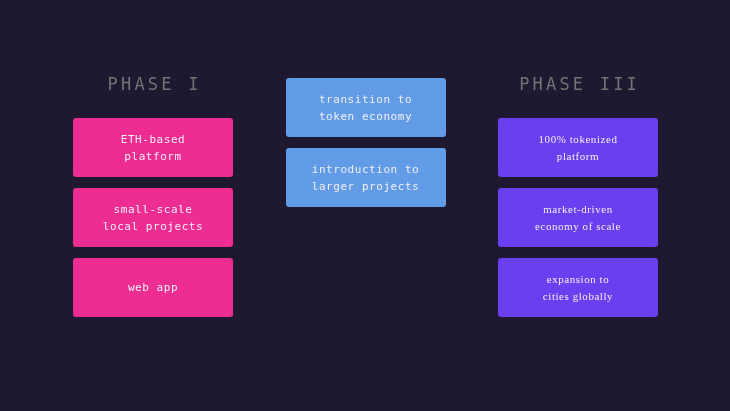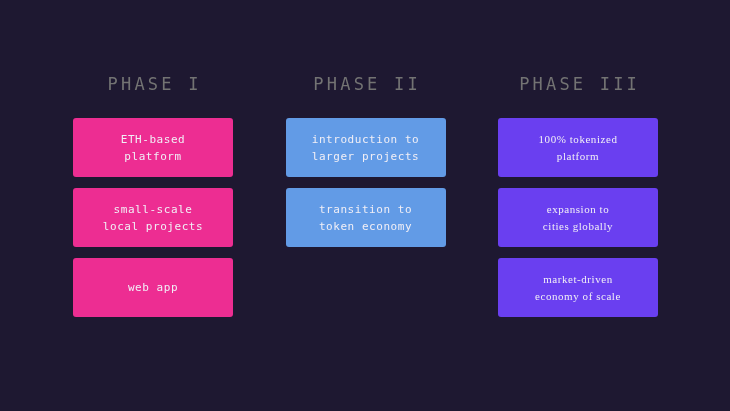--- a/index.html
+++ b/index.html
@@ -85,35 +85,34 @@
       <div class="cards">
         <div class="card card-pink">ETH-based
 platform</div>
         <div class="card card-pink">small-scale
 local projects</div>
         <div class="card card-pink">web app</div>
       </div>
     </div>
 
     <div class="column">
-      <div class="phase-title">PHASE II</div>
       <div class="cards">
+        <div class="card card-blue">transition to
+token economy</div>
         <div class="card card-blue">introduction to
 larger projects</div>
-        <div class="card card-blue">transition to
-token economy</div>
       </div>
     </div>
 
     <div class="column">
       <div class="phase-title">PHASE III</div>
       <div class="cards">
         <div class="card card-purple">100% tokenized
 platform</div>
+        <div class="card card-purple">market-driven
+economy of scale</div>
         <div class="card card-purple">expansion to
 cities globally</div>
-        <div class="card card-purple">market-driven
-economy of scale</div>
       </div>
     </div>
 
   </div>
 </div>
 
 </body></html>

